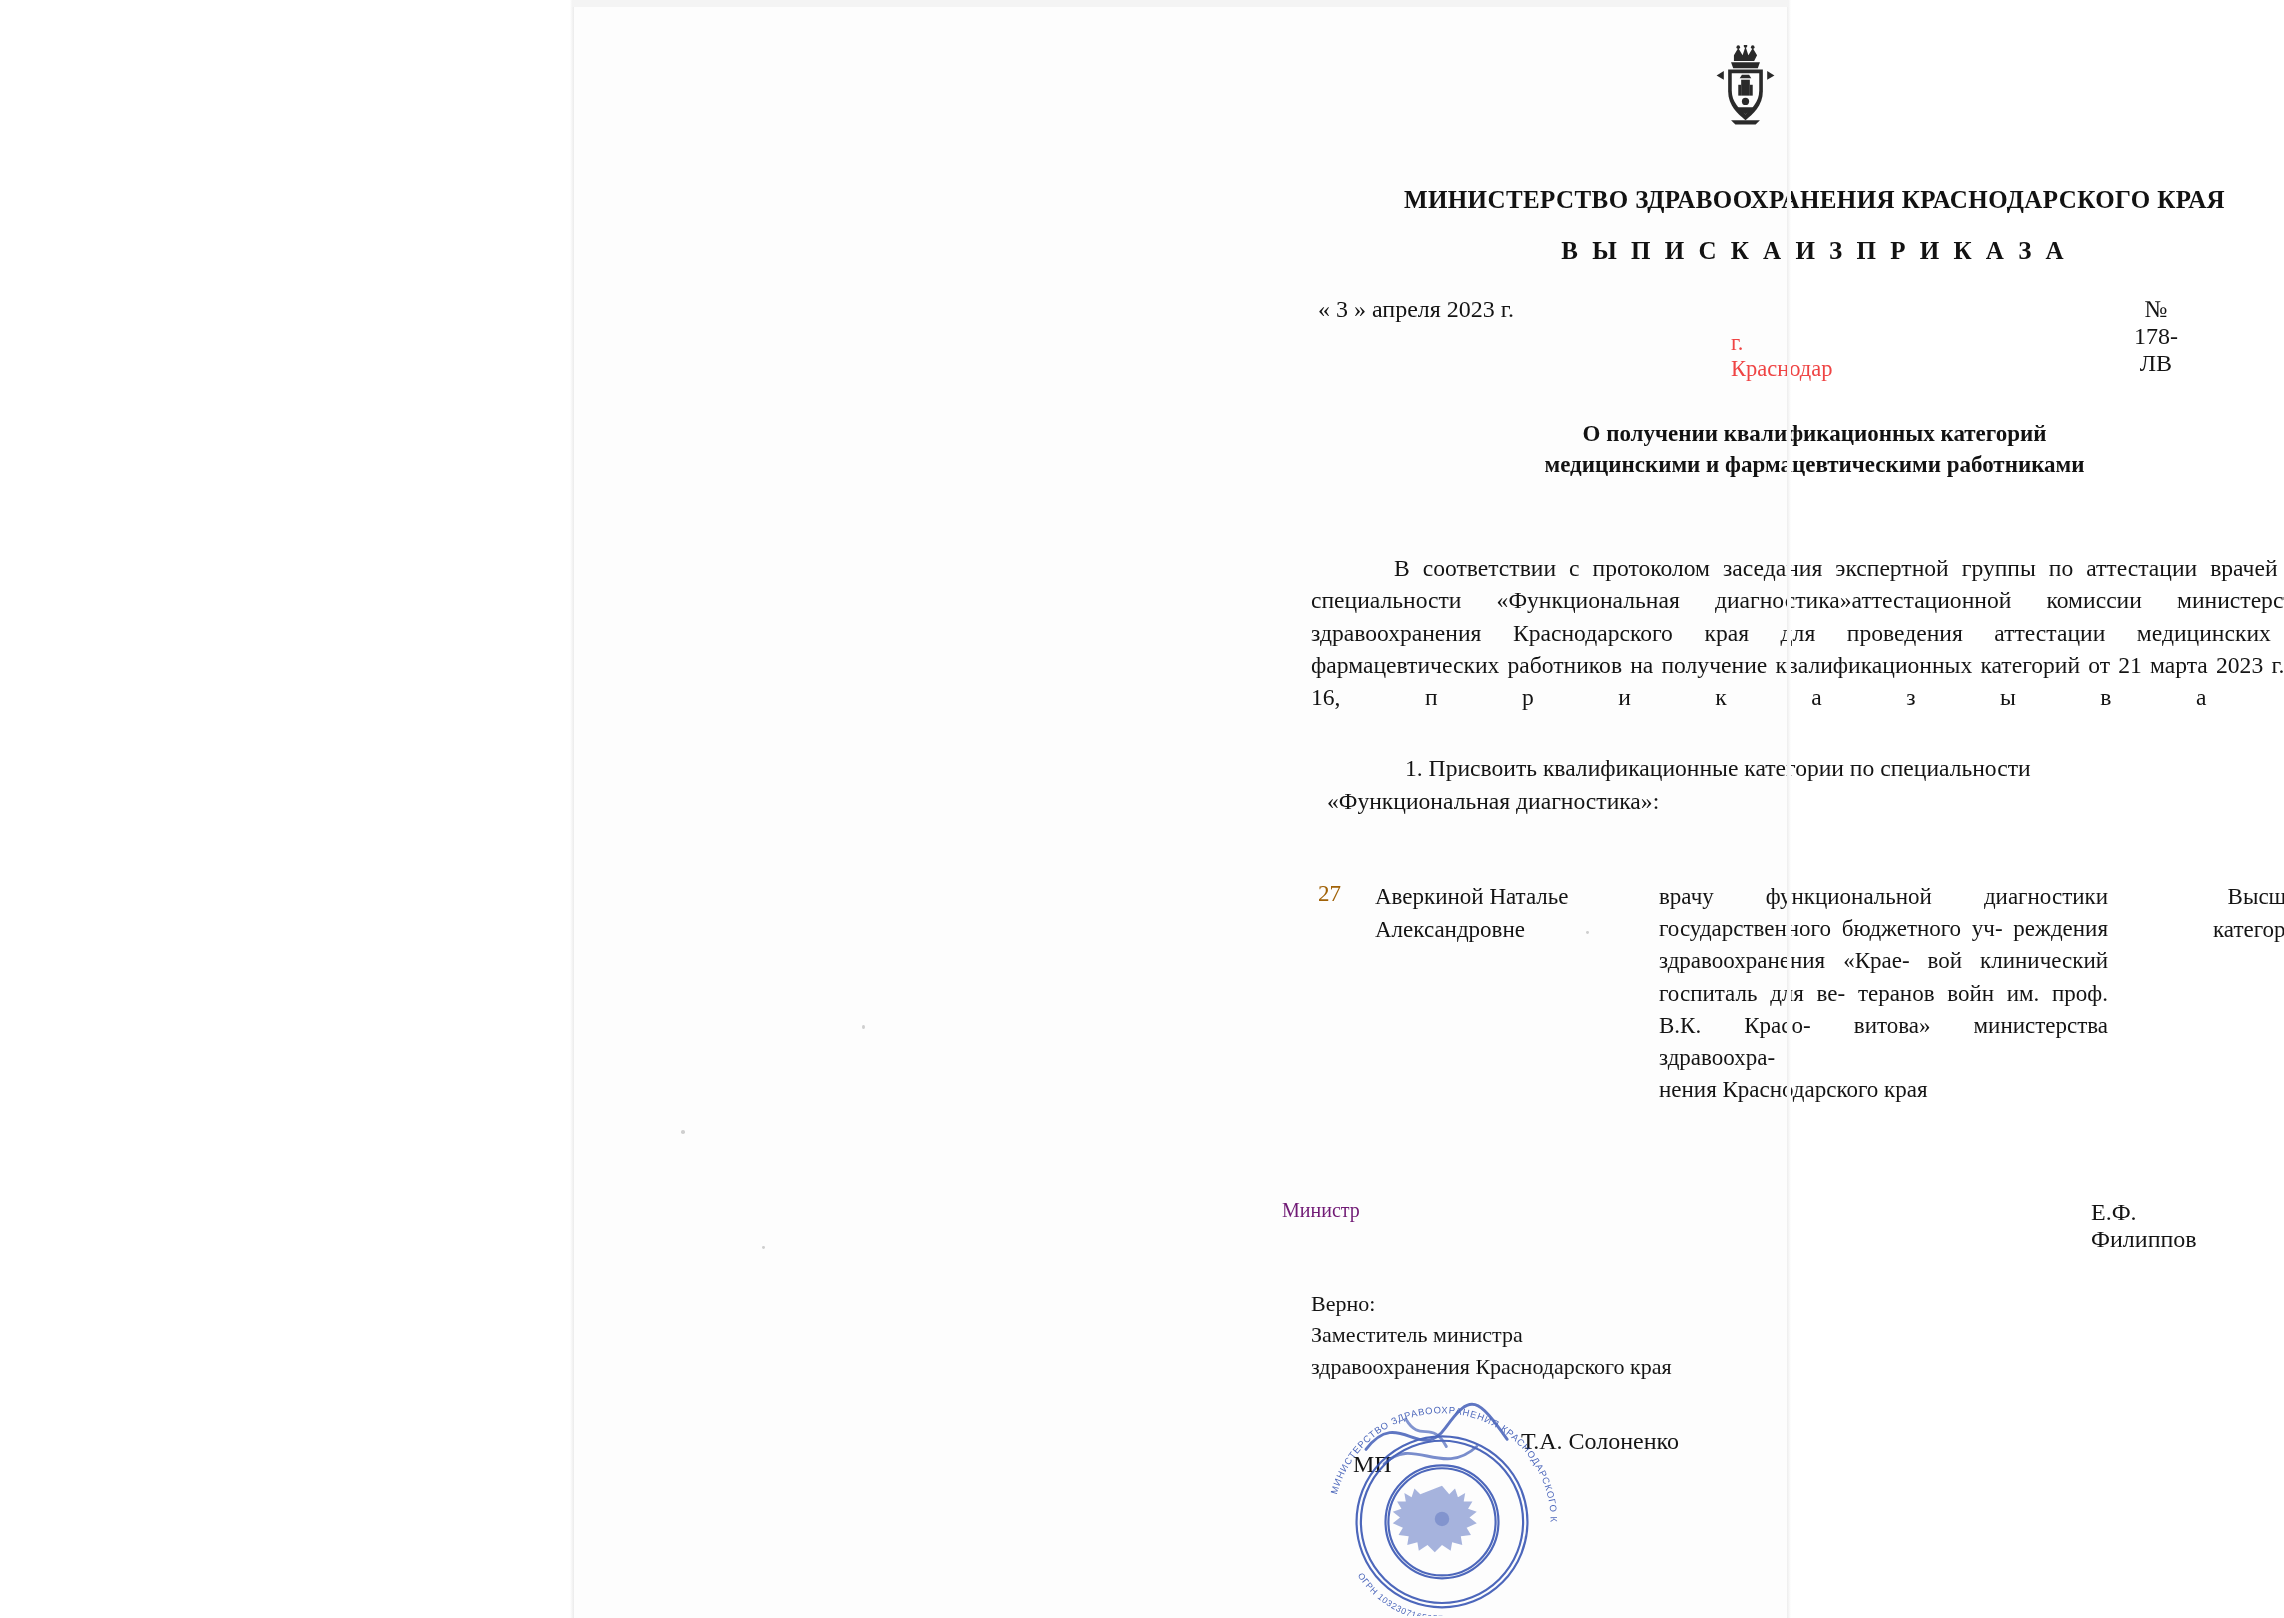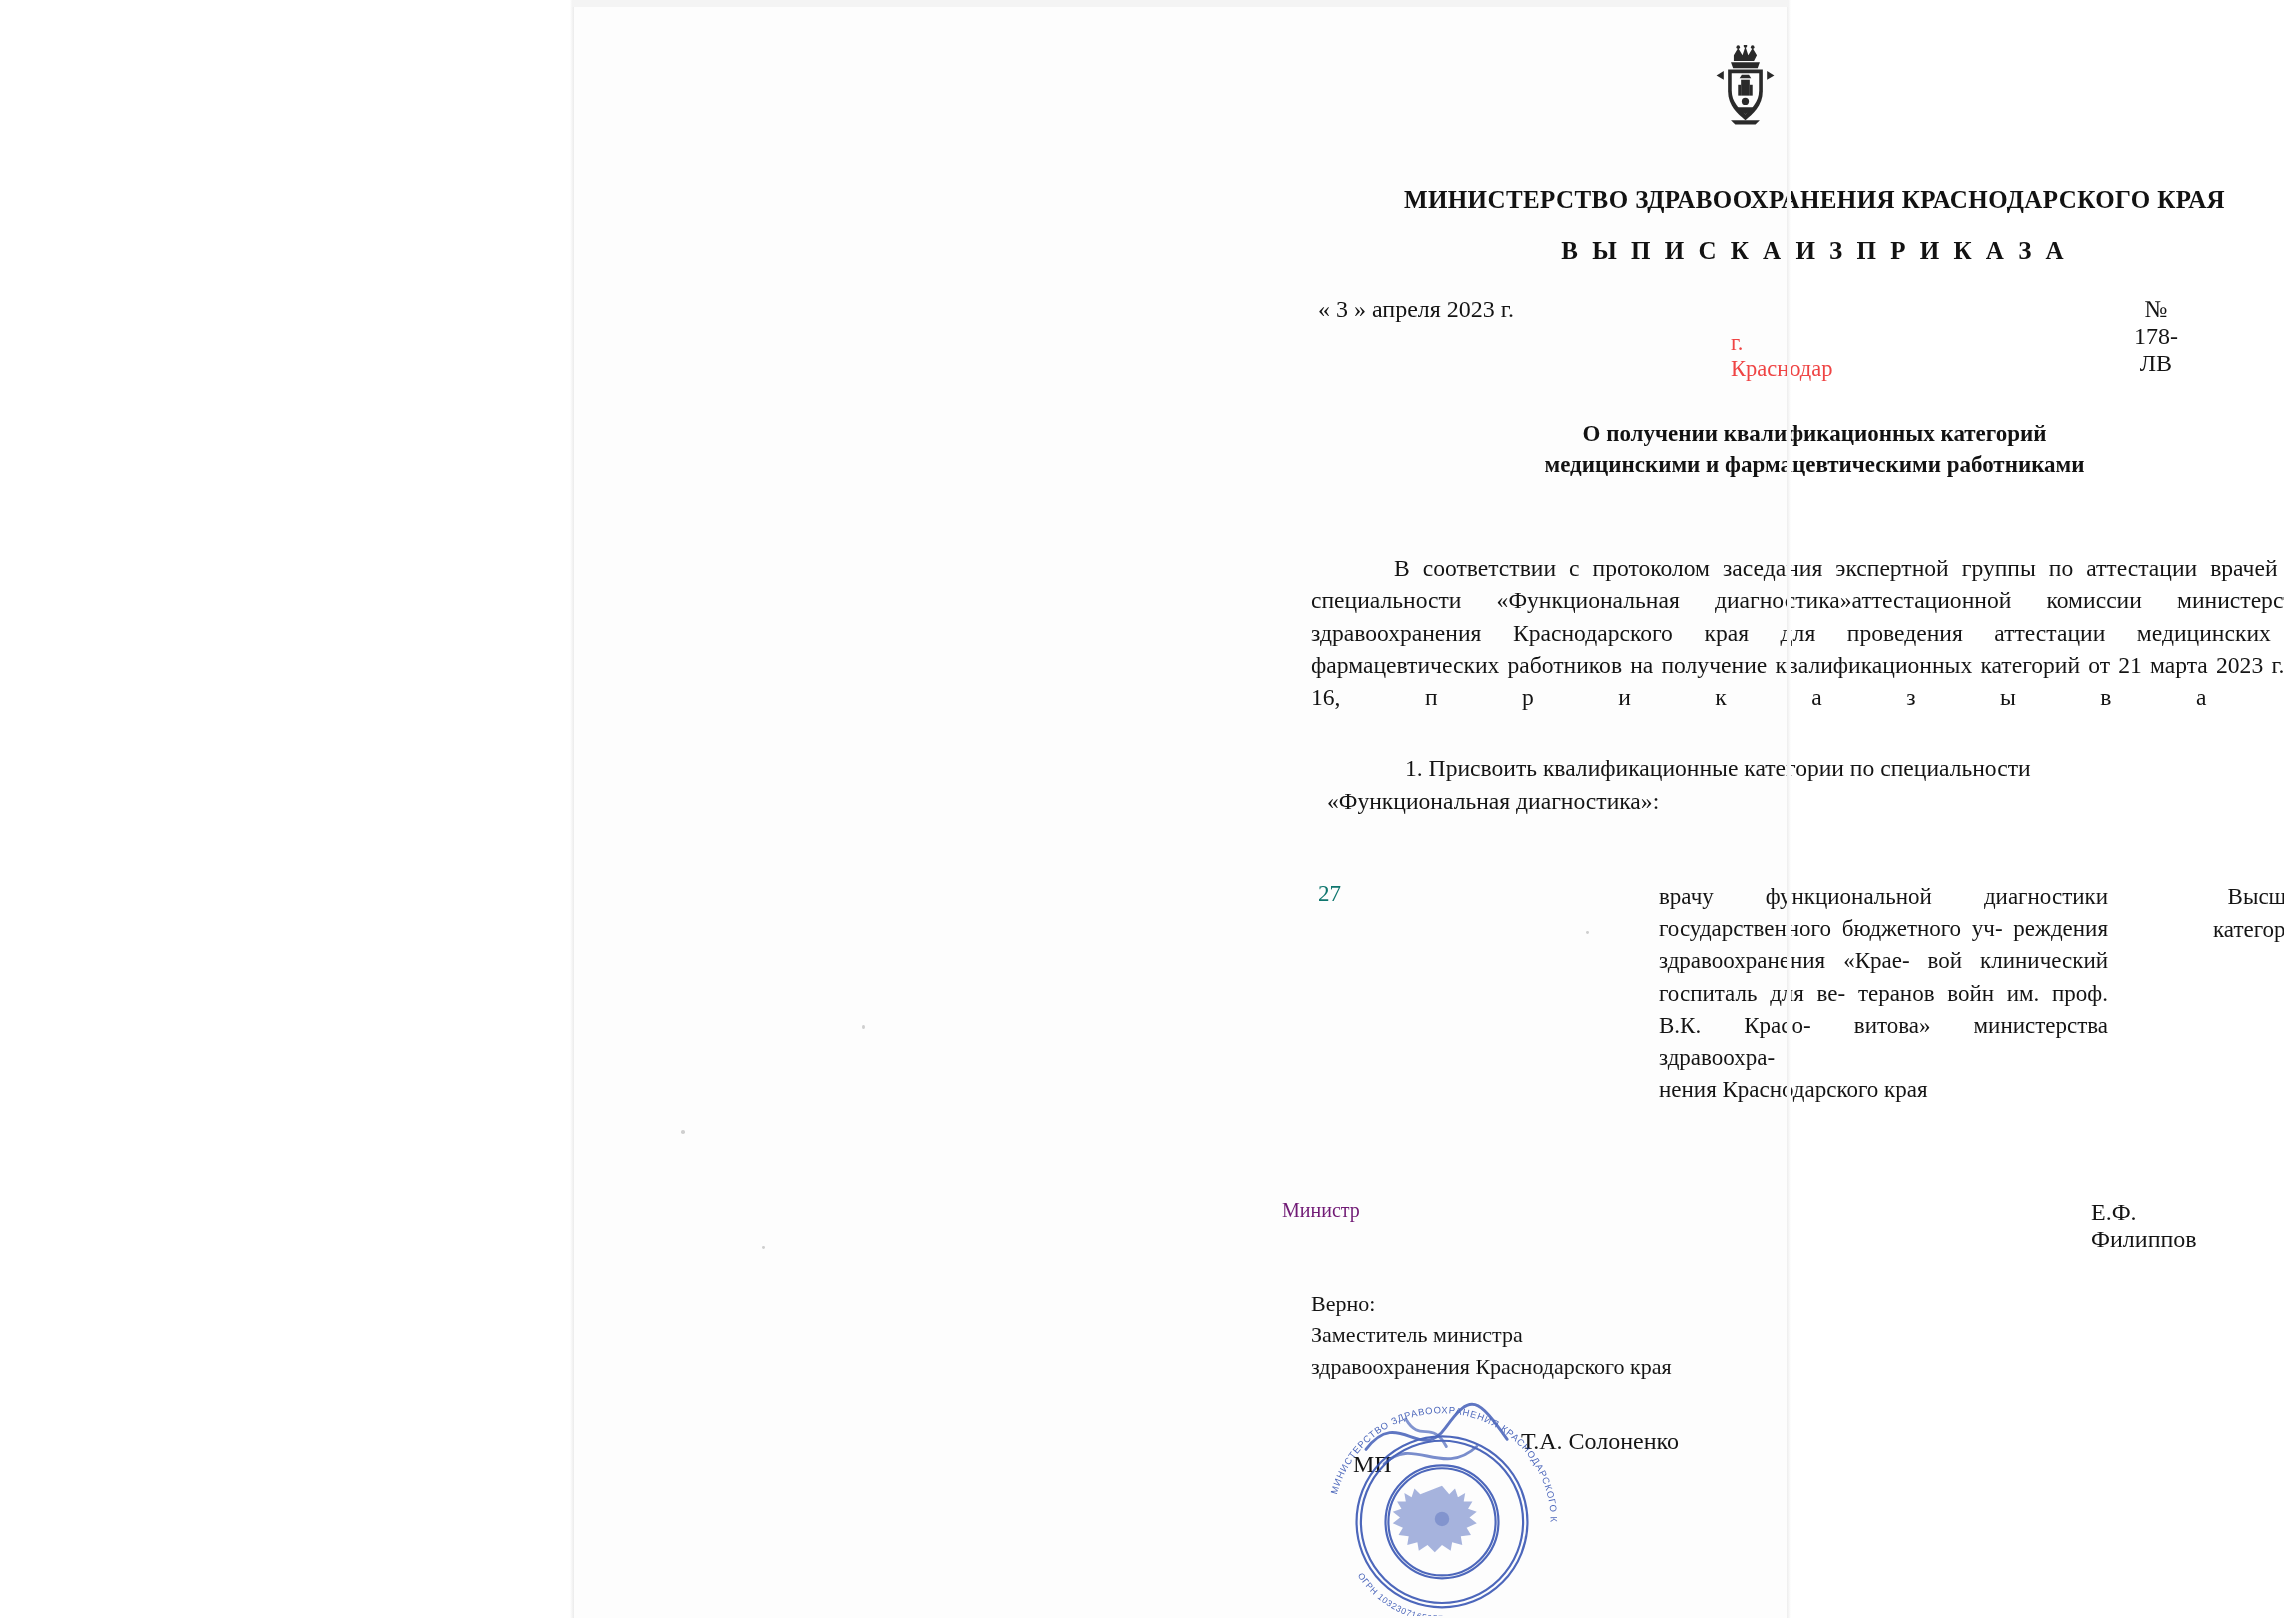--- a/index.html
+++ b/index.html
@@ -157,21 +157,21 @@
   }
   .item1 .indent2 { display: inline-block; width: 94px; }
   .item1 .l2 { display: block; margin-left: 16px; }
 
   
   .rec-num {
     position: absolute;
     left: 746px;
     top: 881px;
     font-size: 23px;
-    color: #0f766e;
+    color: #a16207;
   }
   .rec-name {
     position: absolute;
     left: 803px;
     top: 881px;
     width: 239px;
     font-size: 23px;
     line-height: 1.42;
     color: #141414;
   }
@@ -313,20 +313,21 @@
     </div>
 
     <div class="body-text"><span class="indent"></span><span>В соответствии с протоколом заседания экспертной группы по аттестации врачей по специальности «Функциональная диагностика»аттестационной комиссии министерства здравоохранения Краснодарского края для проведения аттестации медицинских и фармацевтических работников на получение квалификационных категорий от 21 марта 2023 г. № 16, п р и к а з ы в а ю:</span></div>
 
     <div class="item1">
       <span class="indent2"></span><span>1. Присвоить  квалификационные  категории  по специальности</span>
       <span class="l2">«Функциональная диагностика»:</span>
     </div>
 
     <div class="rec-num">27</div>
+    <div class="rec-name">Аверкиной Наталье Александровне</div>
     <div class="rec-org">
       <span>врачу функциональной диагностики</span>
       <span>государственного бюджетного уч-</span>
       <span>реждения здравоохранения «Крае-</span>
       <span>вой клинический госпиталь для ве-</span>
       <span>теранов войн  им. проф. В.К. Красо-</span>
       <span>витова» министерства здравоохра-</span>
       <span class="last">нения  Краснодарского  края</span>
     </div>
     <div class="rec-cat">Высшую категорию</div>

